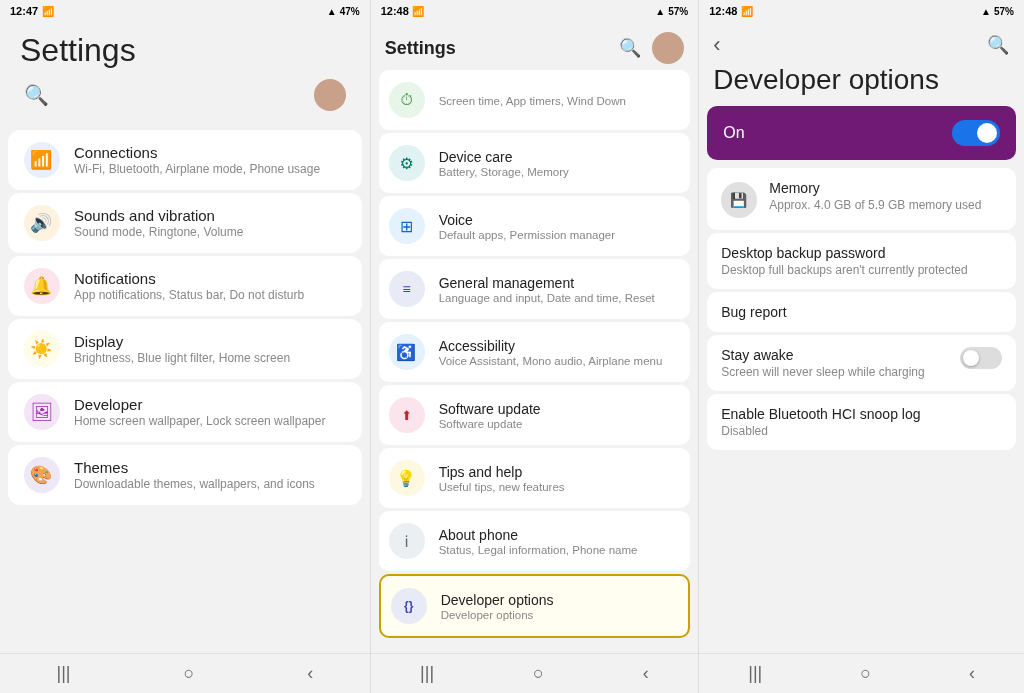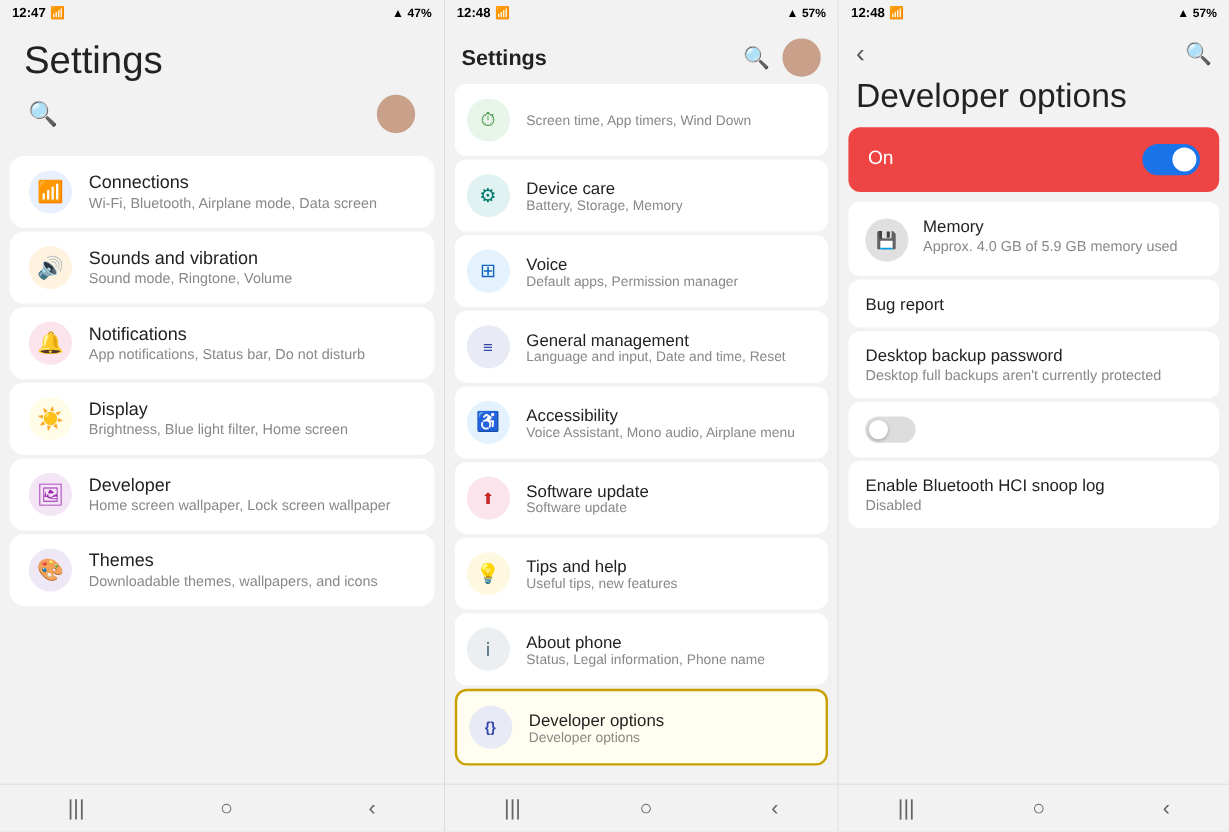--- a/index.html
+++ b/index.html
@@ -188,21 +188,21 @@
       gap: 8px;
     }
     .panel-3-title {
       font-size: 28px;
       font-weight: 300;
       color: #222;
       padding: 0 14px 10px 14px;
     }
     .dev-toggle-bar {
       margin: 0 8px 8px 8px;
-      background: #ef4444;
+      background: #701a75;
       border-radius: 10px;
       padding: 14px 16px;
       display: flex;
       align-items: center;
       justify-content: space-between;
     }
     .dev-toggle-label {
       font-size: 16px;
       font-weight: 500;
       color: white;
@@ -310,21 +310,21 @@
       <span style="font-size:20px; color:#666;">🔍</span>
       <div class="avatar-circle"></div>
     </div>
   </div>
 
   <div class="settings-list">
     <div class="settings-item">
       <div class="settings-item-icon icon-connections">📶</div>
       <div class="settings-item-text">
         <div class="settings-item-title">Connections</div>
-        <div class="settings-item-subtitle">Wi-Fi, Bluetooth, Airplane mode, Data screen</div>
+        <div class="settings-item-subtitle">Wi-Fi, Bluetooth, Airplane mode, Phone usage</div>
       </div>
     </div>
     <div class="settings-item">
       <div class="settings-item-icon icon-sounds">🔊</div>
       <div class="settings-item-text">
         <div class="settings-item-title">Sounds and vibration</div>
         <div class="settings-item-subtitle">Sound mode, Ringtone, Volume</div>
       </div>
     </div>
     <div class="settings-item">
@@ -489,32 +489,36 @@
     <div class="dev-item">
       <div class="dev-item-icon icon-about" style="font-size:14px;">💾</div>
       <div class="dev-item-text">
         <div class="dev-item-title">Memory</div>
         <div class="dev-item-subtitle">Approx. 4.0 GB of 5.9 GB memory used</div>
       </div>
     </div>
 
     <div class="dev-item">
       <div class="dev-item-text">
-        <div class="dev-item-title">Bug report</div>
+        <div class="dev-item-title">Desktop backup password</div>
+        <div class="dev-item-subtitle">Desktop full backups aren't currently protected</div>
       </div>
     </div>
 
     <div class="dev-item">
       <div class="dev-item-text">
-        <div class="dev-item-title">Desktop backup password</div>
-        <div class="dev-item-subtitle">Desktop full backups aren't currently protected</div>
+        <div class="dev-item-title">Bug report</div>
       </div>
     </div>
 
     <div class="dev-item">
+      <div class="dev-item-text">
+        <div class="dev-item-title">Stay awake</div>
+        <div class="dev-item-subtitle">Screen will never sleep while charging</div>
+      </div>
       <div class="dev-item-right">
         <div class="toggle-small">
           <div class="toggle-small-knob"></div>
         </div>
       </div>
     </div>
 
     <div class="dev-item">
       <div class="dev-item-text">
         <div class="dev-item-title">Enable Bluetooth HCI snoop log</div>

